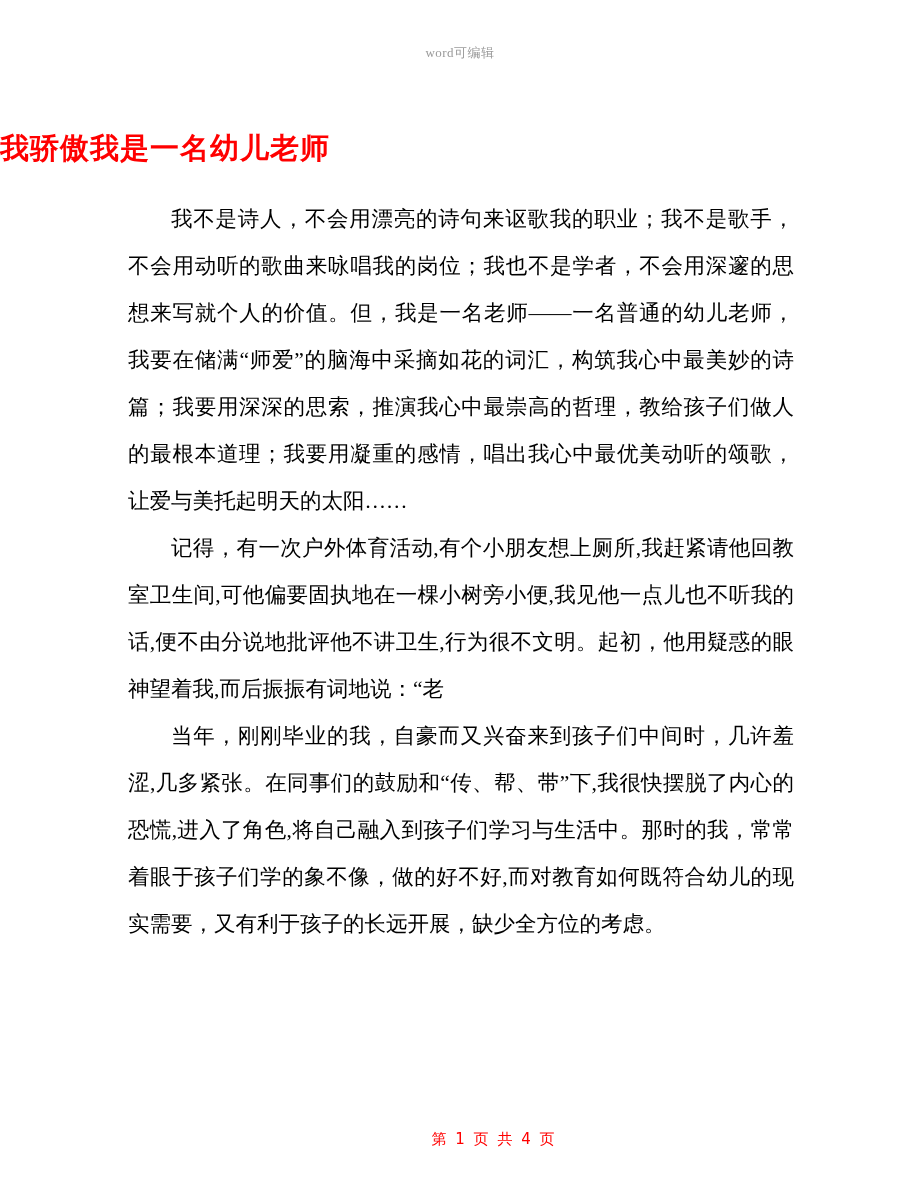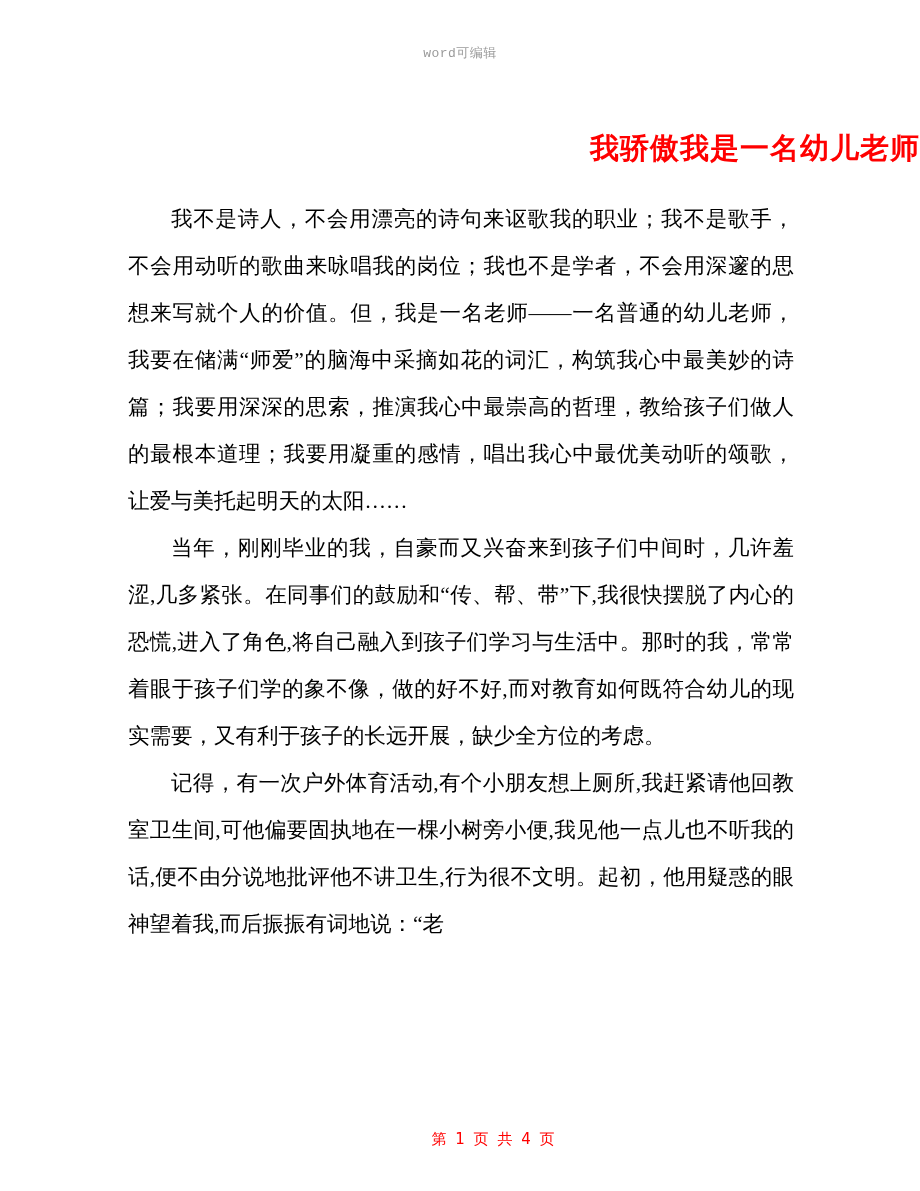--- a/index.html
+++ b/index.html
@@ -19,31 +19,31 @@
     height: 1191px;
     position: relative;
     box-sizing: border-box;
   }
   .watermark {
     position: absolute;
     top: 44px;
     left: 0;
     width: 100%;
     text-align: center;
-    font-family: Liberation Mono, monospace;
+    font-family: Liberation Serif, serif;
     font-size: 13px;
     color: #9a9a9a;
     letter-spacing: 0.5px;
   }
   .doc-title {
     position: absolute;
     top: 110px;
     left: 0;
     width: 100%;
-    text-align: right;
+    text-align: left;
     font-family: Liberation Mono, monospace;
     font-size: 29px;
     font-weight: bold;
     color: #ff0000;
     letter-spacing: 1px;
   }
   .body-text {
     position: absolute;
     top: 196px;
     left: 128px;
@@ -79,22 +79,22 @@
 <body>
 
 <div class="page">
 
   <div class="watermark">word可编辑</div>
 
   <h1 class="doc-title">我骄傲我是一名幼儿老师</h1>
 
   <div class="body-text">
     <p>我不是诗人，不会用漂亮的诗句来讴歌我的职业；我不是歌手，不会用动听的歌曲来咏唱我的岗位；我也不是学者，不会用深邃的思想来写就个人的价值。但，我是一名老师——一名普通的幼儿老师，我要在储满“师爱”的脑海中采摘如花的词汇，构筑我心中最美妙的诗篇；我要用深深的思索，推演我心中最崇高的哲理，教给孩子们做人的最根本道理；我要用凝重的感情，唱出我心中最优美动听的颂歌，让爱与美托起明天的太阳……</p>
+    <p>记得，有一次户外体育活动,有个小朋友想上厕所,我赶紧请他回教室卫生间,可他偏要固执地在一棵小树旁小便,我见他一点儿也不听我的话,便不由分说地批评他不讲卫生,行为很不文明。起初，他用疑惑的眼神望着我,而后振振有词地说：“老</p>
     <p>当年，刚刚毕业的我，自豪而又兴奋来到孩子们中间时，几许羞涩,几多紧张。在同事们的鼓励和“传、帮、带”下,我很快摆脱了内心的恐慌,进入了角色,将自己融入到孩子们学习与生活中。那时的我，常常着眼于孩子们学的象不像，做的好不好,而对教育如何既符合幼儿的现实需要，又有利于孩子的长远开展，缺少全方位的考虑。</p>
-    <p>记得，有一次户外体育活动,有个小朋友想上厕所,我赶紧请他回教室卫生间,可他偏要固执地在一棵小树旁小便,我见他一点儿也不听我的话,便不由分说地批评他不讲卫生,行为很不文明。起初，他用疑惑的眼神望着我,而后振振有词地说：“老</p>
   </div>
 
   <div class="footer">
     <span>第</span>
     <span>1</span>
     <span>页  共</span>
     <span>4</span>
     <span>页</span>
   </div>
 

